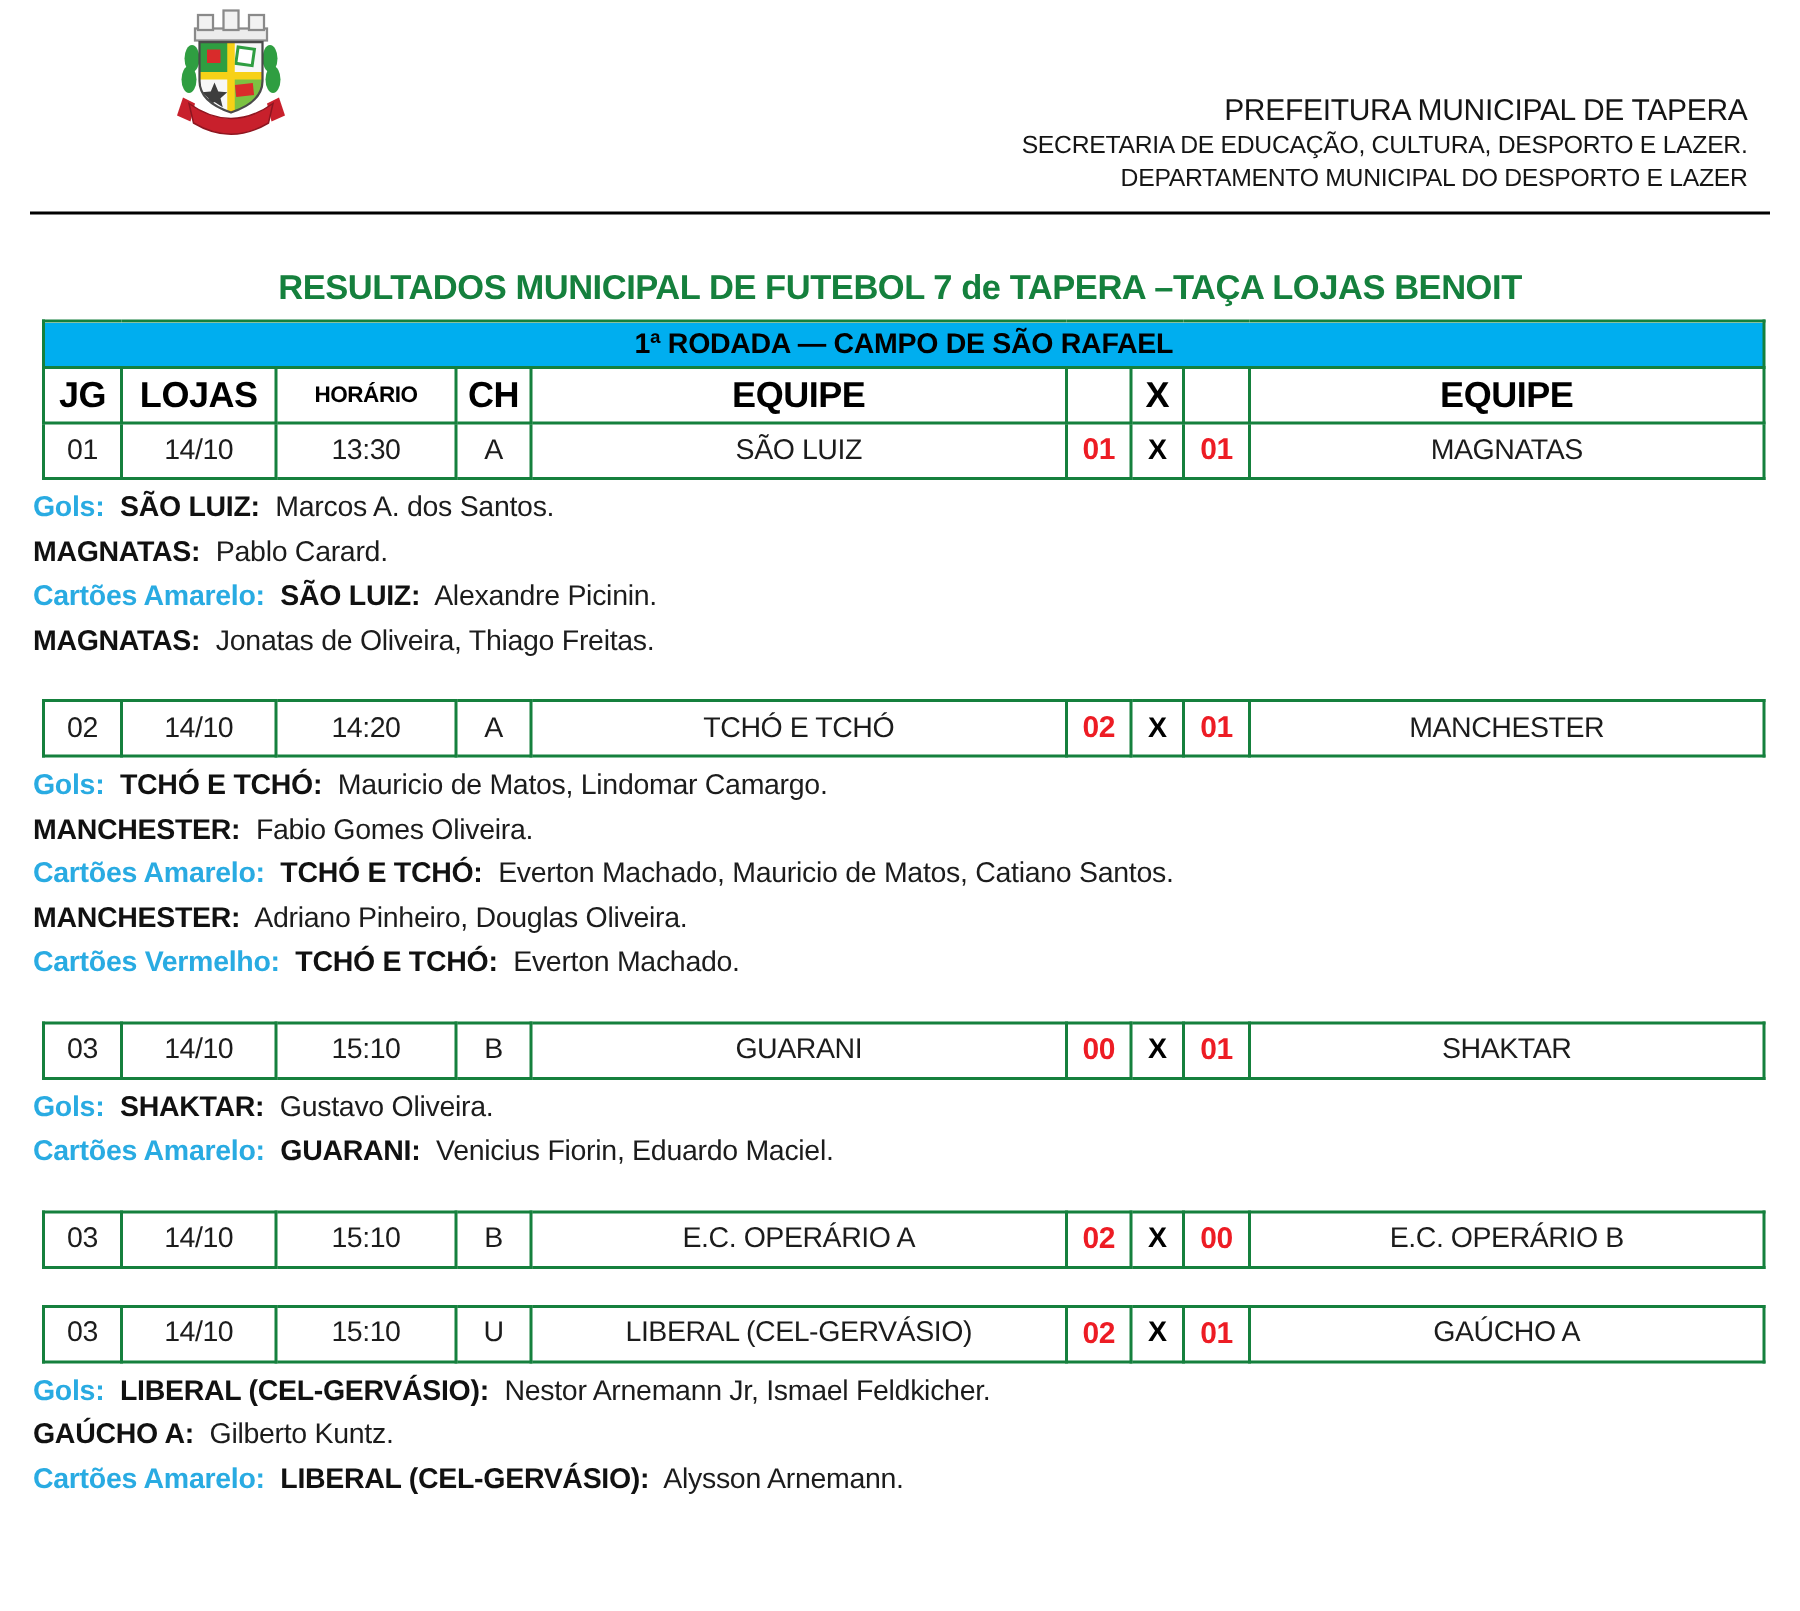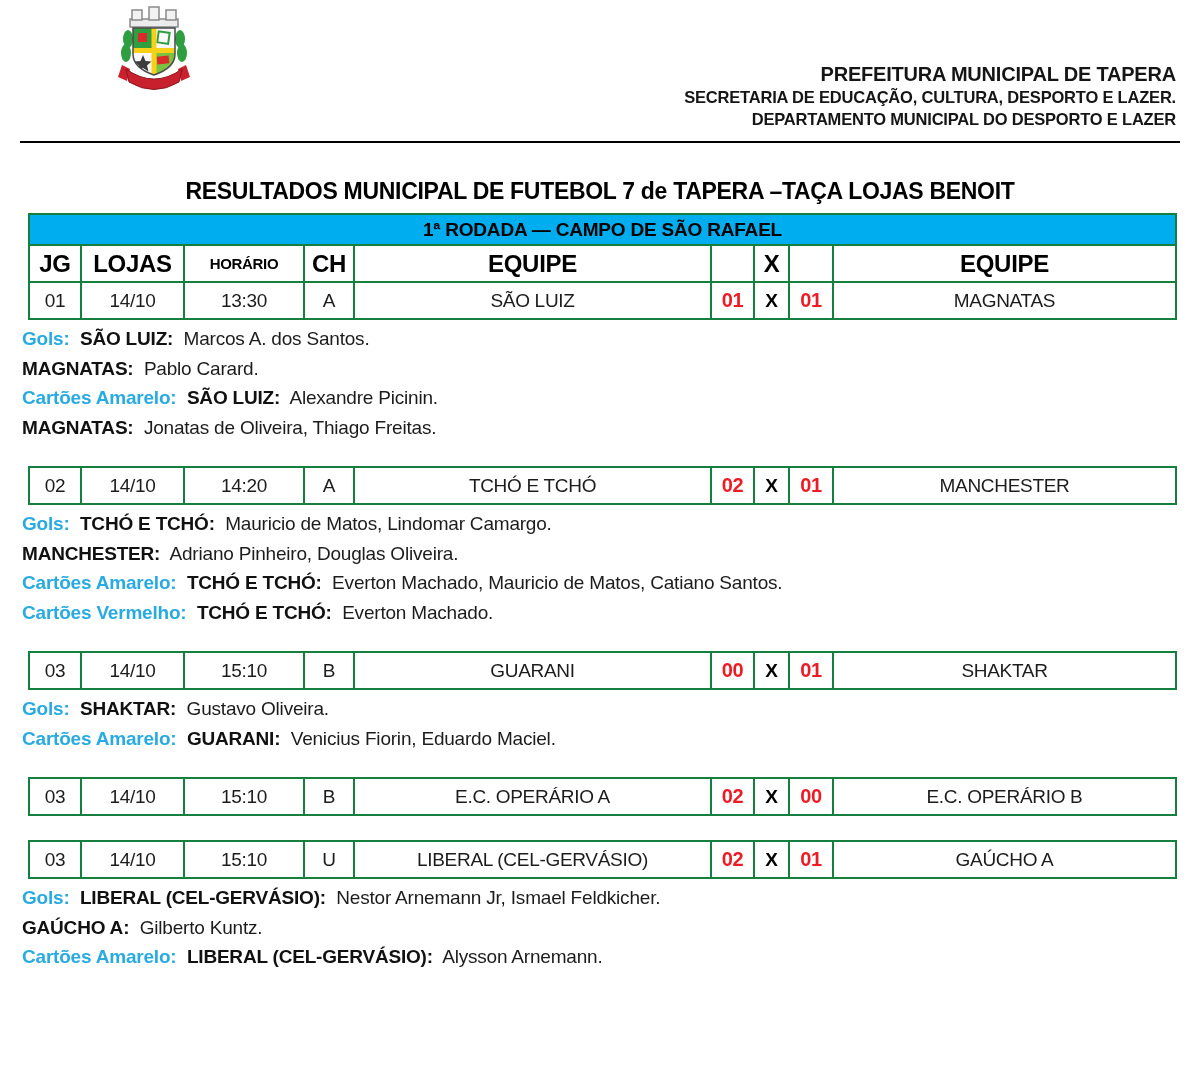--- a/index.html
+++ b/index.html
@@ -2,27 +2,27 @@
 <html><head>
 <meta charset="utf-8">
 <style>
   html,body{margin:0;padding:0;background:#ffffff;}
   .page{
     position:relative;width:1200px;height:1074px;background:#fff;overflow:hidden;
     font-family:"Liberation Sans",sans-serif;color:#161616;
   }
   
   .logo{position:absolute;left:108px;top:3px;width:92px;height:92px;}
-  .org{padding-top:62px;padding-right:24px;text-align:right;font-weight:bold;color:#151515;}
+  .org{padding-top:62px;padding-right:35px;text-align:right;font-weight:normal;color:#151515;}
   .org-line1{font-size:20px;line-height:24px;letter-spacing:-0.2px;}
   .org-line23{font-size:16.5px;line-height:22px;letter-spacing:-0.2px;}
   .hrule{margin:11px 20px 0 20px;height:2px;background:#000;}
   .doc-title{
     margin-top:33px;text-align:center;font-size:23px;font-weight:bold;
-    color:#000000;letter-spacing:-0.3px;line-height:30px;
+    color:#15803d;letter-spacing:-0.3px;line-height:30px;
   }
   
   .content{margin:7px 28px 0 28px;}
   table{border-collapse:collapse;table-layout:fixed;width:1149px;}
   td,th{border:2px solid #15803d;padding:0;text-align:center;vertical-align:middle;
         overflow:hidden;white-space:nowrap;}
   col.w-jg{width:52px;}  col.w-data{width:103px;} col.w-hor{width:120px;}
   col.w-ch{width:50px;}  col.w-home{width:357px;} col.w-s1{width:43px;}
   col.w-x{width:35px;}   col.w-s2{width:44px;}    col.w-away{width:auto;}
   .banner-cell{background:#00AEEF;color:#000;font-size:19px;font-weight:bold;
@@ -195,31 +195,36 @@
       </tr>
     </tbody>
   </table>
 <div class="details-block">
   <div class="detail-line">
     <span class="lbl">Gols:</span>
     <span class="team">TCHÓ E TCHÓ:</span>
     <span class="names">Mauricio de Matos, Lindomar Camargo.</span>
   </div>
 
-
   <div class="detail-line">
     
     <span class="team">MANCHESTER:</span>
-    <span class="names">Adriano Pinheiro, Douglas Oliveira.</span>
+    <span class="names">Fabio Gomes Oliveira.</span>
   </div>
 
   <div class="detail-line">
     <span class="lbl">Cartões Amarelo:</span>
     <span class="team">TCHÓ E TCHÓ:</span>
     <span class="names">Everton Machado, Mauricio de Matos, Catiano Santos.</span>
+  </div>
+
+  <div class="detail-line">
+    
+    <span class="team">MANCHESTER:</span>
+    <span class="names">Adriano Pinheiro, Douglas Oliveira.</span>
   </div>
 
   <div class="detail-line">
     <span class="lbl">Cartões Vermelho:</span>
     <span class="team">TCHÓ E TCHÓ:</span>
     <span class="names">Everton Machado.</span>
   </div>
 </div>
   <table class="row-table">
     <colgroup>

